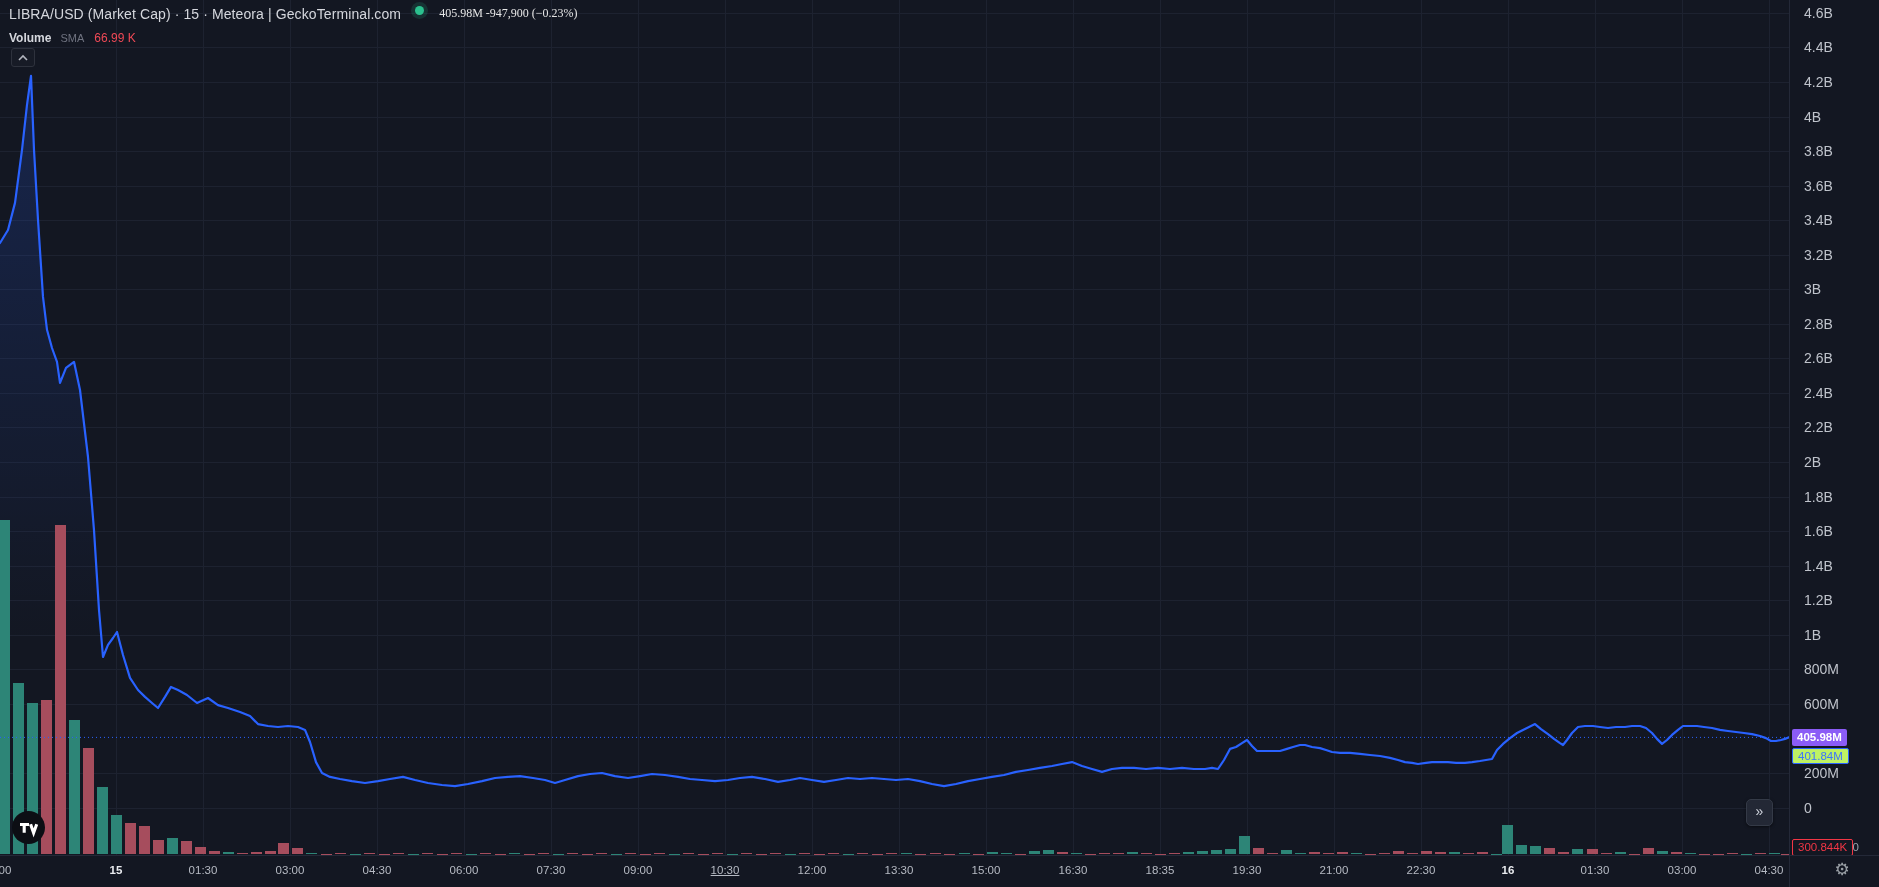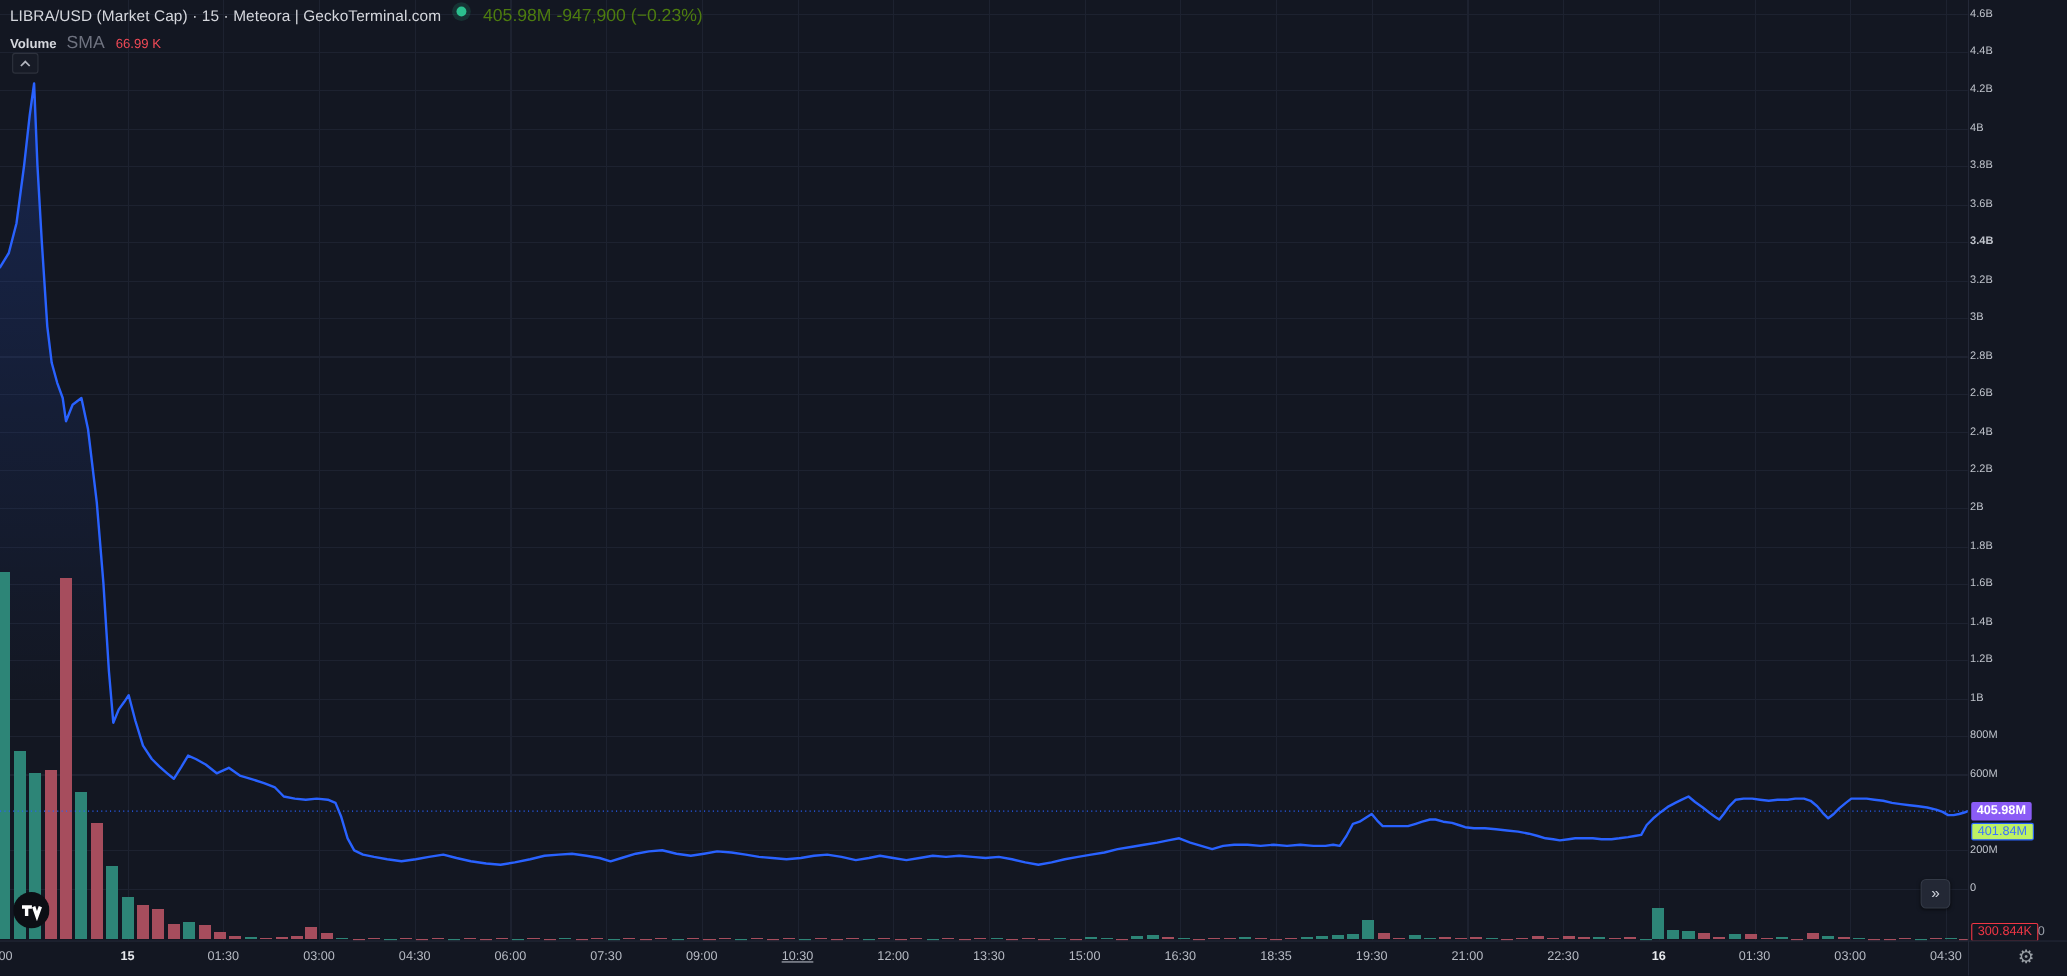--- a/index.html
+++ b/index.html
@@ -5,40 +5,40 @@
   html,body{margin:0;padding:0;background:#131722;}
   #app{position:relative;width:1879px;height:887px;background:#131722;overflow:hidden;
        font-family:"Liberation Sans",sans-serif;-webkit-font-smoothing:antialiased;}
   #plot-svg{position:absolute;left:0;top:0;}
   
   #legend{position:absolute;left:9px;top:6px;z-index:5;}
   #legend-row1{display:flex;align-items:flex-start;height:21px;white-space:nowrap;}
   #legend-title{font-size:14px;color:#d5d7dd;letter-spacing:.1px;}
   #status-dot{width:9px;height:9px;border-radius:50%;background:#2bc08e;margin-left:14px;
               box-shadow:0 0 0 4px rgba(43,192,142,.16);}
-  #legend-values{font-size:16px;color:#4d7c0f;margin-left:15px;}
+  #legend-values{font-size:12px;color:#e5e5e5;margin-left:15px;font-family:Liberation Serif, serif;}
   #legend-row2{display:flex;align-items:baseline;height:17px;margin-top:4px;white-space:nowrap;}
   #vol-label{font-size:12px;color:#d5d7dd;font-weight:700;}
-  #sma-label{font-size:16px;color:#6f7380;margin-left:9px;}
+  #sma-label{font-size:11px;color:#6f7380;margin-left:9px;}
   #sma-value{font-size:12px;color:#ef4956;margin-left:10px;}
   
   #collapse-btn{position:absolute;left:11px;top:48px;width:22px;height:17px;z-index:5;
     background:#171b26;border:1px solid #2e323d;border-radius:3px;display:flex;
     align-items:center;justify-content:center;cursor:pointer;}
   
   #tv-logo{position:absolute;left:12px;top:811px;width:33px;height:33px;z-index:5;cursor:pointer;}
   
   #goto-realtime{position:absolute;left:1746px;top:799px;width:25px;height:25px;z-index:6;
     background:#232835;border:1px solid #343a47;border-radius:5px;color:#cfd3dc;
     font-size:14px;line-height:23px;text-align:center;cursor:pointer;
     box-shadow:0 1px 3px rgba(0,0,0,.5);}
   
   #price-axis{position:absolute;left:1789px;top:0;width:90px;height:855px;
     border-left:1px solid #242938;background:#131722;z-index:4;cursor:ns-resize;}
-  .pa-label{position:absolute;left:1px;height:14px;line-height:14px;font-size:10px;color:#bfc3cb;}
+  .pa-label{position:absolute;left:14px;height:14px;line-height:14px;font-size:14px;color:#bfc3cb;}
   .badge{position:absolute;left:2px;font-size:11.5px;font-weight:700;border-radius:2px;
     padding:0 5px;height:17px;line-height:17px;z-index:3;}
   #badge-primary{top:729px;background:#8b5cf6;color:#ffffff;}
   #badge-secondary{top:748px;height:14px;line-height:14px;background:#bef264;color:#3b74ff;
     border:1px solid #2962ff;font-weight:400;}
   #badge-volume{top:839px;height:15px;line-height:15px;background:#131722;color:#f23645;
     border:1px solid #f23645;font-weight:400;}
   #ghost-volume{position:absolute;left:5px;top:841px;font-size:11.5px;color:#9aa0aa;z-index:2;white-space:nowrap;}
   
   #time-axis{position:absolute;left:0;top:855px;width:1789px;height:32px;background:#131722;
@@ -277,21 +277,21 @@
     <span id="ghost-volume">300,844.800</span>
     <span id="badge-primary" class="badge">405.98M</span>
     <span id="badge-secondary" class="badge">401.84M</span>
     <span id="badge-volume" class="badge">300.844K</span>
   <span class="pa-label" style="top: 5.85px;">4.6B</span>
       <span class="pa-label" style="top: 40.4px;">4.4B</span>
       <span class="pa-label" style="top: 74.95px;">4.2B</span>
       <span class="pa-label" style="top: 109.5px; text-align: right;">4B</span>
       <span class="pa-label" style="top: 144.05px;">3.8B</span>
       <span class="pa-label" style="top: 178.6px;">3.6B</span>
-      <span class="pa-label" style="top: 213.15px; font-weight: bold;">3.4B</span>
+      <span class="pa-label" style="top: 213.15px;">3.4B</span>
       <span class="pa-label" style="top: 247.7px;">3.2B</span>
       <span class="pa-label" style="top: 282.25px;">3B</span>
       <span class="pa-label" style="top: 316.8px;">2.8B</span>
       <span class="pa-label" style="top: 351.35px;">2.6B</span>
       <span class="pa-label" style="top: 385.9px;">2.4B</span>
       <span class="pa-label" style="top: 420.45px;">2.2B</span>
       <span class="pa-label" style="top: 455px;">2B</span>
       <span class="pa-label" style="top: 489.55px;">1.8B</span>
       <span class="pa-label" style="top: 524.1px;">1.6B</span>
       <span class="pa-label" style="top: 558.65px;">1.4B</span>

